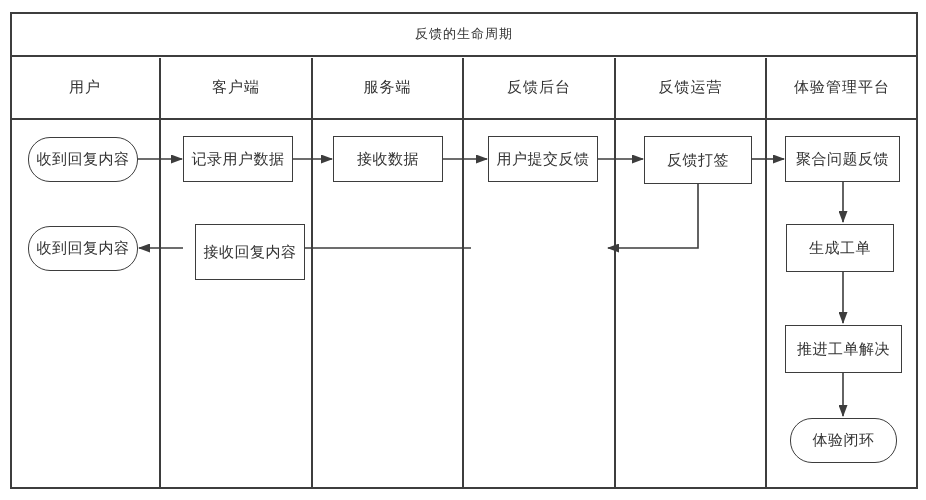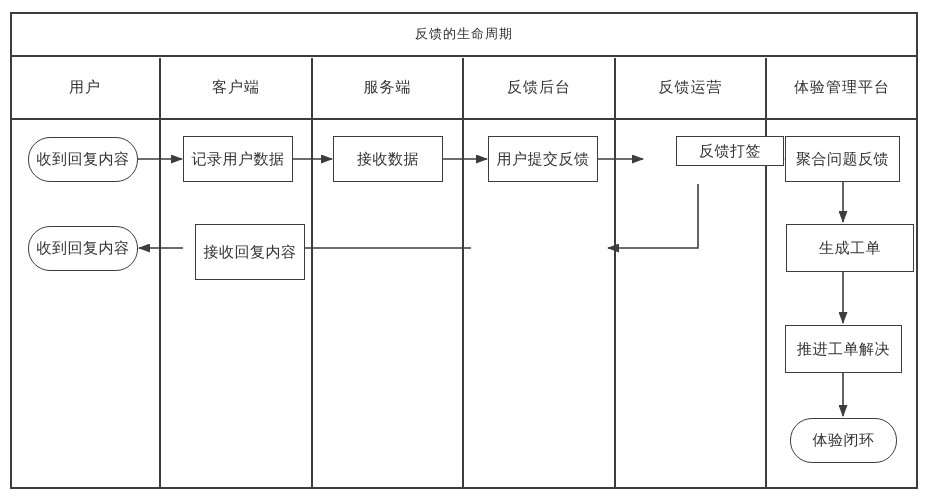--- a/index.html
+++ b/index.html
@@ -102,26 +102,26 @@
   <div class="lane-divider" style="left:159px;"></div>
   <div class="lane-divider" style="left:311px;"></div>
   <div class="lane-divider" style="left:462px;"></div>
   <div class="lane-divider" style="left:614px;"></div>
   <div class="lane-divider" style="left:765px;"></div>
 
   <div class="node stadium" style="left:28px;  top:137px; width:110px; height:45px;">收到回复内容</div>
   <div class="node" style="left:183px; top:136px; width:110px; height:46px;">记录用户数据</div>
   <div class="node" style="left:333px; top:136px; width:110px; height:46px;">接收数据</div>
   <div class="node" style="left:488px; top:136px; width:110px; height:46px;">用户提交反馈</div>
-  <div class="node" style="left:676px; top:136px; width:108px; height:30px;">反馈打签</div>
+  <div class="node" style="left:644px; top:136px; width:108px; height:48px;">反馈打签</div>
   <div class="node" style="left:785px; top:136px; width:115px; height:46px;">聚合问题反馈</div>
 
   <div class="node stadium" style="left:28px;  top:226px; width:110px; height:45px;">收到回复内容</div>
   <div class="node" style="left:183px; top:224px; width:110px; height:56px;margin-left:12px;">接收回复内容</div>
-  <div class="node" style="left:786px; top:224px; width:128px; height:48px;">生成工单</div>
+  <div class="node" style="left:786px; top:224px; width:108px; height:48px;">生成工单</div>
 
   <div class="node" style="left:785px; top:325px; width:117px; height:48px;">推进工单解决</div>
   <div class="node stadium" style="left:790px; top:418px; width:107px; height:45px;">体验闭环</div>
 
   <svg class="connectors" viewBox="0 0 926 500" xmlns="http://www.w3.org/2000/svg">
     <defs>
       <marker id="arrow" markerUnits="userSpaceOnUse" markerWidth="12" markerHeight="9" refX="11" refY="4.5" orient="auto">
         <path d="M0,0 L12,4.5 L0,9 Z" fill="var(--line, #3d3d3d)"></path>
       </marker>
     </defs>

